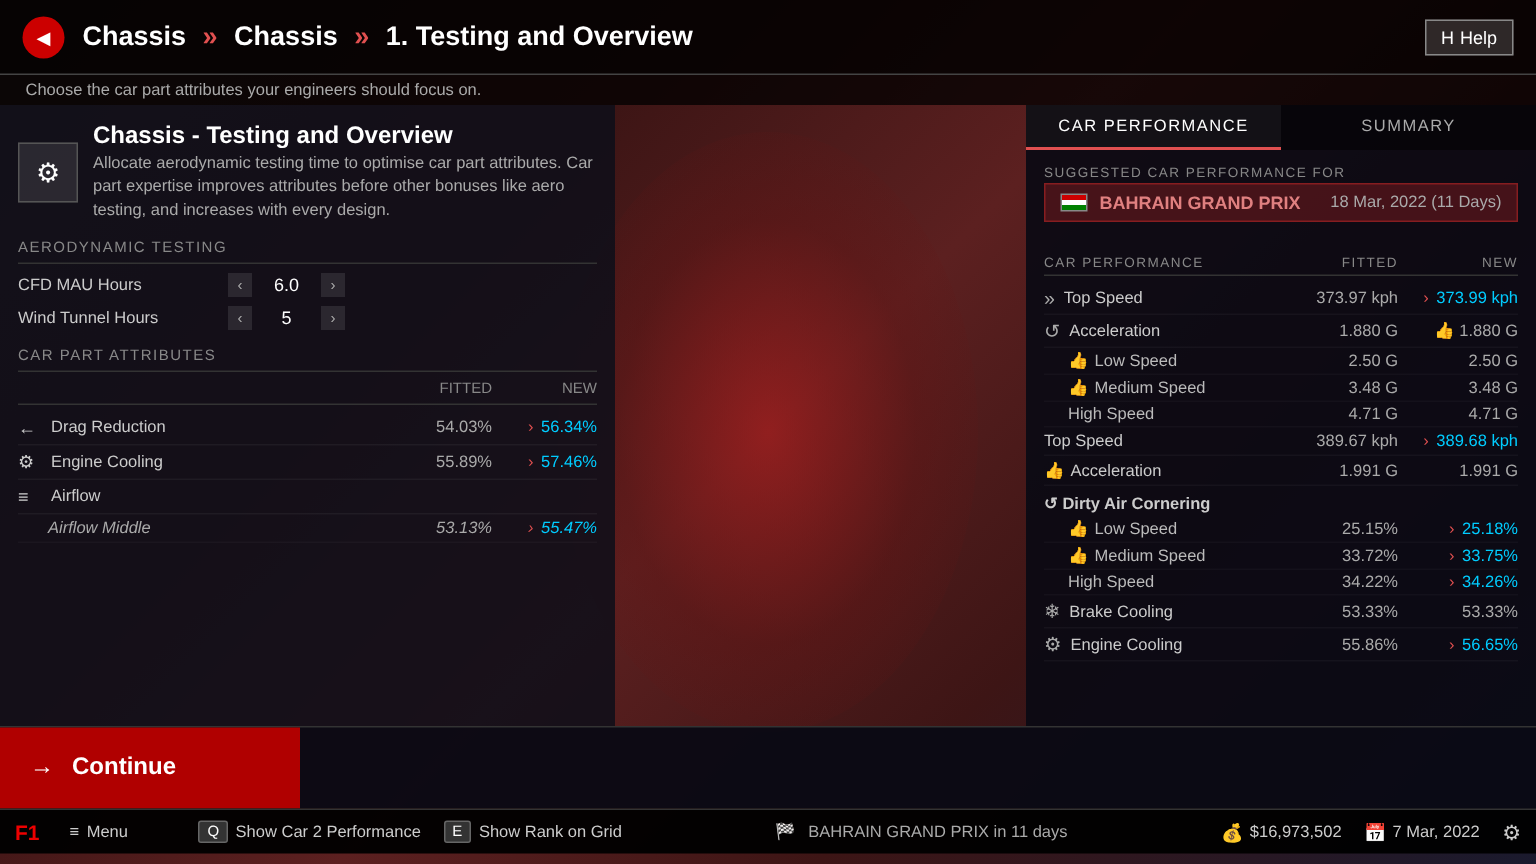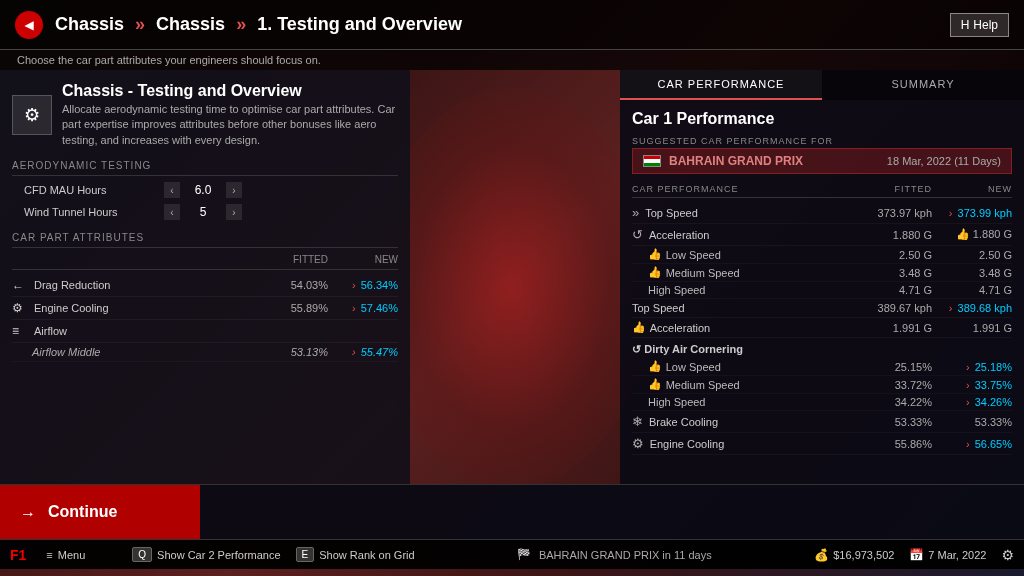--- a/index.html
+++ b/index.html
@@ -147,21 +147,20 @@
       letter-spacing: 1px;
       margin: 12px 0 6px 0;
       border-bottom: 1px solid #333;
       padding-bottom: 4px;
     }
 
     .aero-row {
       display: flex;
       align-items: center;
       margin-bottom: 6px;
-      margin-left: 12px;
     }
 
     .aero-label {
       width: 140px;
       color: #ccc;
       font-size: 11px;
     }
 
     .aero-control {
       display: flex;
@@ -384,21 +383,21 @@
     .gear-icon-btn {
       cursor: pointer;
       font-size: 14px;
     }
 
     
     .right-panel {
       position: absolute;
       right: 0;
       top: 0;
-      width: 404px;
+      width: 340px;
       height: 100%;
       background: rgba(10,10,20,0.92);
       z-index: 6;
     }
 
     .right-tabs {
       display: flex;
       background: rgba(0,0,0,0.5);
     }
 
@@ -437,21 +436,21 @@
       color: #888;
       text-transform: uppercase;
       letter-spacing: 1px;
       margin-bottom: 2px;
     }
 
     .race-banner {
       background: rgba(200,40,40,0.3);
       border: 1px solid rgba(200,40,40,0.5);
       padding: 5px 10px;
-      margin-bottom: 10px;
+      margin-bottom: 22px;
       display: flex;
       align-items: center;
       gap: 8px;
     }
 
     .race-flag {
       width: 18px;
       height: 12px;
       background: linear-gradient(180deg, #c00 33%, #fff 33%, #fff 66%, #008000 66%);
       border: 1px solid #888;
@@ -691,21 +690,20 @@
     </div>
   </div>
 
   <div class="right-panel">
     <div class="right-tabs">
       <div class="right-tab active">CAR PERFORMANCE</div>
       <div class="right-tab">SUMMARY</div>
     </div>
 
     <div class="right-content">
-      <div class="perf-title">Car 1 Performance</div>
       <div class="suggested-label">SUGGESTED CAR PERFORMANCE FOR</div>
 
       <div class="race-banner">
         <div class="race-flag"></div>
         <div class="race-name">BAHRAIN GRAND PRIX</div>
         <div class="race-date">18 Mar, 2022 (11 Days)</div>
       </div>
 
       <div class="perf-table-header">
         <div class="ph-name">CAR PERFORMANCE</div>

